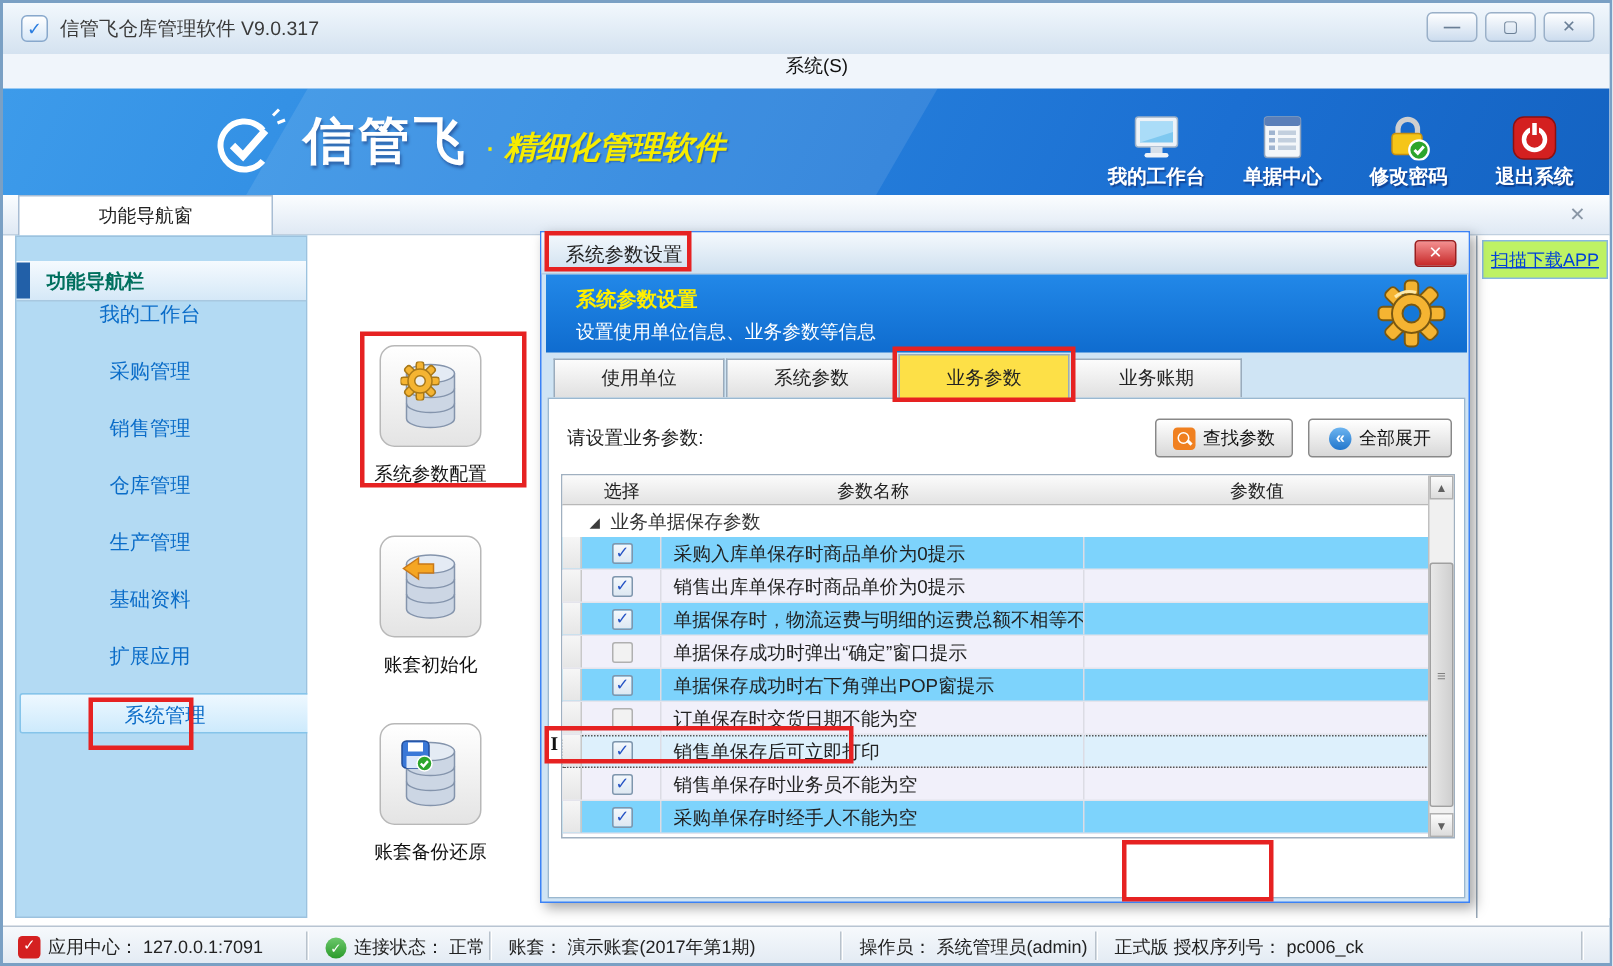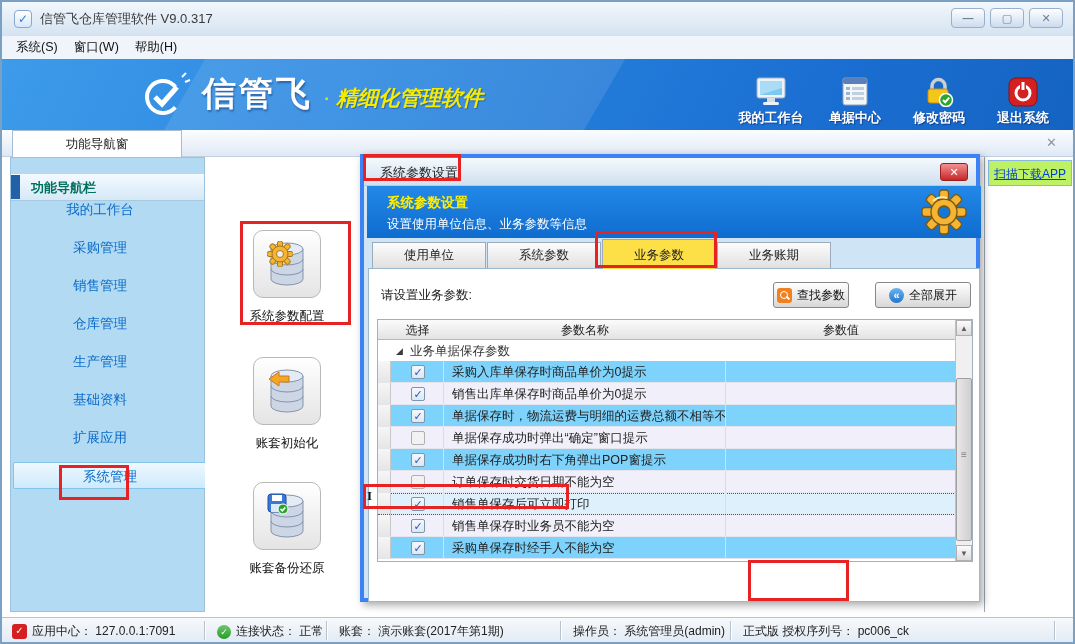--- a/index.html
+++ b/index.html
@@ -12,21 +12,21 @@
   .app-logo { width:18px; height:18px; border-radius:4px; background:linear-gradient(#ffffff,#d8e8f8);
     border:1px solid #88a8cc; color:#2a7de0; font-weight:bold; font-size:12px; text-align:center; line-height:16px; }
   .titlebar .title { margin-left:8px; font-size:13px; color:#3a3a3a; }
   .winbtns { position:absolute; right:10px; top:6px; display:flex; gap:5px; }
   .winbtn { width:34px; height:20px; border:1px solid #9ab0c8; border-radius:4px;
     background:linear-gradient(#fdfeff,#ccdcee); color:#6a7f96; font-size:11px; font-weight:bold;
     text-align:center; line-height:18px; }
 
   
   .menubar { position:absolute; left:0; top:34px; width:100%; height:23px; background:#f0f5fb;
-    display:flex; align-items:center; gap:16px; padding-left:14px; font-size:12.5px; color:#111; }
+    display:flex; align-items:center; gap:28px; padding-left:14px; font-size:12.5px; color:#111;flex-direction:column; }
   .menubar span { cursor:default; }
 
   
   .banner { position:absolute; left:0; top:57px; width:100%; height:71px;
     background:linear-gradient(115deg,#3d9bea 0%,#2b87e0 35%,#1b6fd2 75%,#1463c2 100%); overflow:hidden; }
   .banner::before { content:""; position:absolute; left:180px; top:-30px; width:420px; height:140px;
     background:rgba(255,255,255,.10); transform:skewX(-30deg); }
   .brand { position:absolute; left:138px; top:12px; display:flex; align-items:center; }
   .brand-name { color:#fff; font-size:34px; font-weight:bold; letter-spacing:3px; margin-left:10px; text-shadow:1px 2px 2px rgba(0,0,60,.35); }
   .brand-sep { color:#f6ec00; font-size:22px; margin:8px 6px 0 10px; }
@@ -61,41 +61,41 @@
   .badge { position:absolute; right:6px; bottom:6px; }
 
   
   .rightpanel { position:absolute; left:982px; top:155px; width:91px; height:455px; background:#fff; border-left:1px solid #98a8b8; }
   .app-link-box { position:absolute; left:3px; top:3px; width:84px; height:26px; background:#bef264;
     border:1px solid #88b8e0; text-align:center; line-height:24px; }
   .app-link-box a { font-size:12px; color:#0040d8; text-decoration:underline; cursor:pointer; }
 
   
   .dialog { position:absolute; left:358px; top:152px; width:620px; height:448px; background:#cfe4f4;
-    border:4px solid #3b82f6; box-shadow:3px 3px 8px rgba(0,0,0,.35);padding-left:39px; }
+    border:1px solid #3b82f6; box-shadow:3px 3px 8px rgba(0,0,0,.35);padding-left:39px; }
   .dlg-titlebar { position:absolute; left:0; top:0; width:100%; height:28px;
     background:linear-gradient(#f4f9fd,#cfe0ef); border-bottom:1px solid #b8cce0; }
   .dlg-title { position:absolute; left:16px; top:6px; font-size:13px; color:#222; }
   .dlg-close { position:absolute; right:8px; top:5px; width:28px; height:18px; border-radius:3px;
     background:linear-gradient(#f49090,#c62828); border:1px solid #992020; color:#fff; font-weight:bold;
     font-size:11px; text-align:center; line-height:16px; cursor:pointer; }
   .dlg-header { position:absolute; left:3px; top:28px; width:614px; height:52px;
     background:linear-gradient(#2288e8,#0f6ccf); }
   .dlg-header .h1 { position:absolute; left:20px; top:8px; color:#ffee00; font-size:13.5px; font-weight:bold; }
   .dlg-header .h2 { position:absolute; left:20px; top:30px; color:#fff; font-size:12.5px; }
   .dlg-gear { position:absolute; right:14px; top:3px; }
   .dlg-tabs { position:absolute; left:8px; top:84px; height:28px; display:flex; }
   .dlg-tab { width:114px; height:26px; margin-right:1px; background:linear-gradient(#fcfcfc,#e0e0e0);
     border:1px solid #9aabbc; border-bottom:none; text-align:center; line-height:25px; font-size:12.5px; color:#222; cursor:pointer; }
   .dlg-tab.active { background:#fde047; height:30px; margin-top:-3px; line-height:30px; position:relative; z-index:3; }
   .dlg-content { position:absolute; left:4px; top:110px; width:612px; height:334px; background:#fff; border:1px solid #9ab8d0; }
   .prompt { position:absolute; left:12px; top:18px; font-size:12.5px; color:#222; }
   .btn { position:absolute; height:26px; background:linear-gradient(#ffffff,#d8d8d8); border:1px solid #888;
     border-radius:3px; font-size:12px; color:#111; display:flex; align-items:center; justify-content:center; gap:5px; cursor:pointer; }
-  .btn-find { left:404px; top:13px; width:76px; }
+  .btn-find { left:404px; top:13px; width:92px; }
   .btn-expand { left:506px; top:13px; width:96px; }
   .ico-find { width:15px; height:15px; border-radius:3px; background:#f08020; position:relative; }
   .ico-find::after { content:""; position:absolute; left:3px; top:3px; width:6px; height:6px; border:1.5px solid #fff; border-radius:50%; }
   .ico-find::before { content:""; position:absolute; left:9px; top:9px; width:4px; height:1.8px; background:#fff; transform:rotate(45deg); }
   .ico-round { width:15px; height:15px; border-radius:50%; color:#fff; font-weight:bold; text-align:center; }
   .ico-expand { background:linear-gradient(#6cb4f0,#2276cc); font-size:11px; line-height:14px; }
 
   
   .ptable { position:absolute; left:8px; top:50px; width:596px; height:243px; border:1px solid #a0b0c0; background:#fff; }
   .thead { position:absolute; left:0; top:0; width:578px; height:20px; background:linear-gradient(#fbfbfb,#e3e3e3); border-bottom:1px solid #b8b8b8; }

